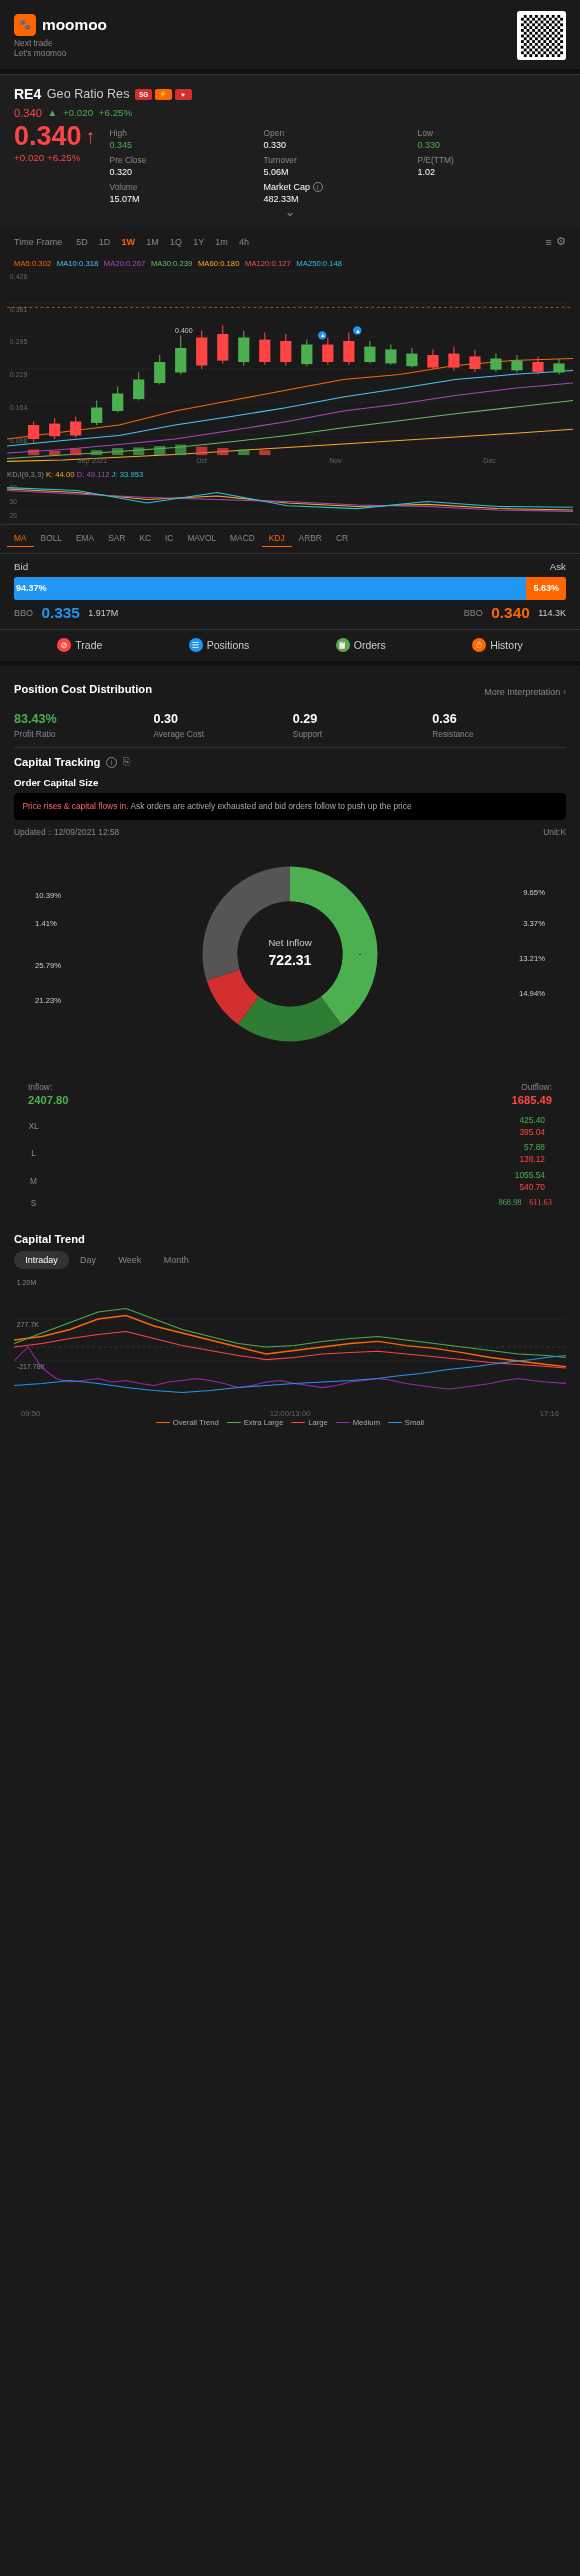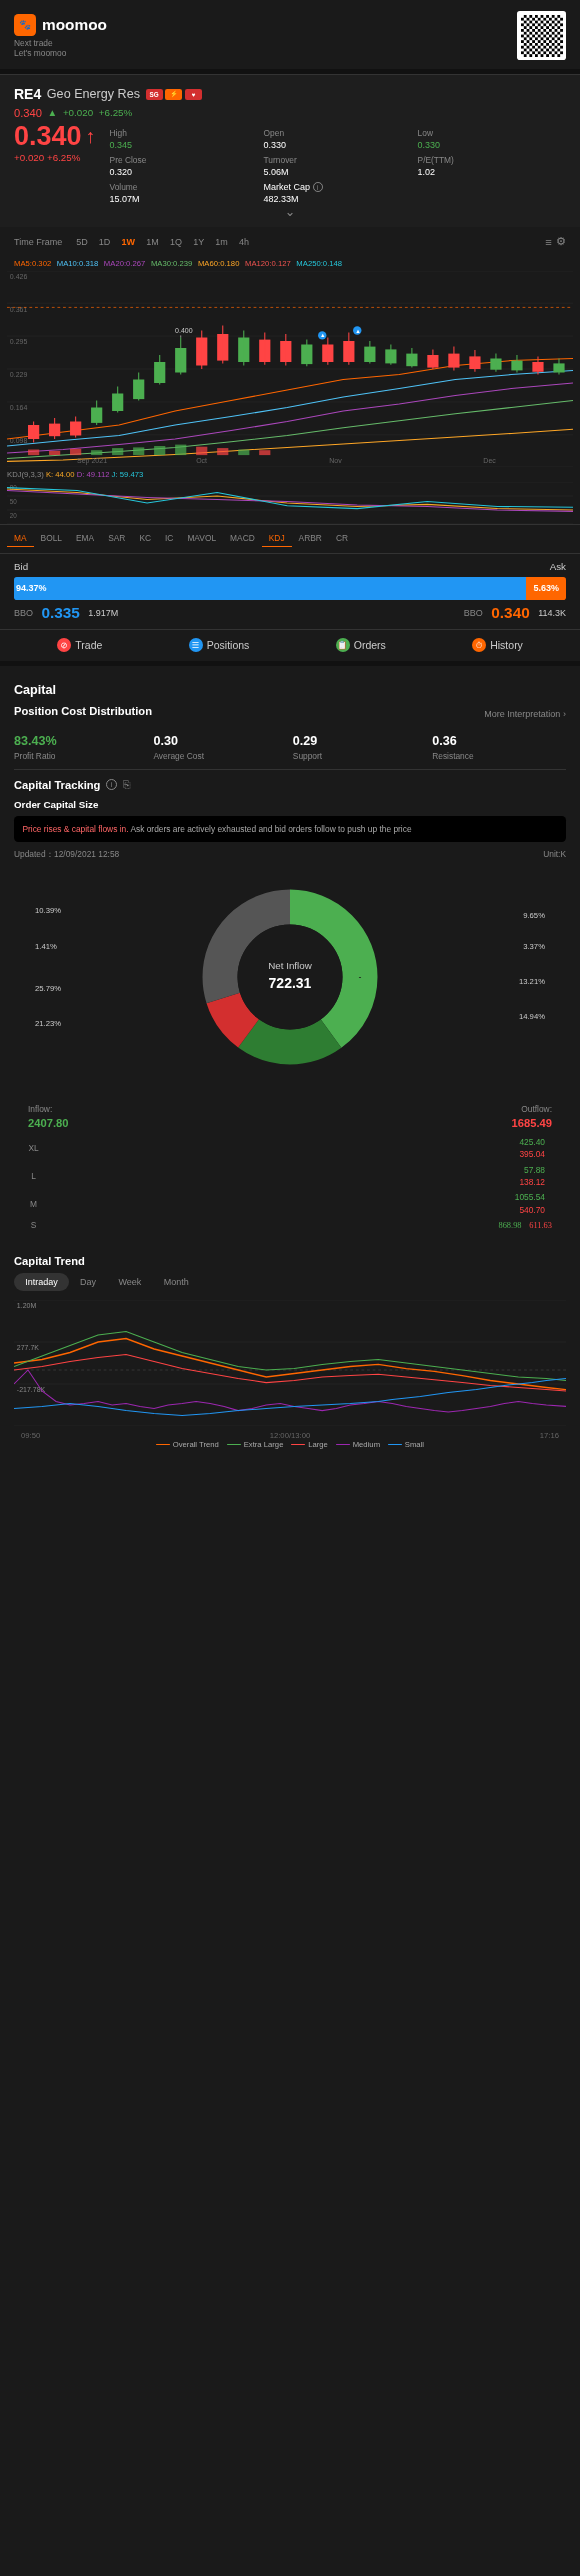--- a/index.html
+++ b/index.html
@@ -260,21 +260,21 @@
   <div class="qr-code">
     <div class="qr-inner"></div>
   </div>
 </div>
 
 <div class="divider"></div>
 
 <div class="stock-header">
   <div class="stock-title">
     <span class="stock-code">RE4</span>
-    <span class="stock-name">Geo Energy Res</span>
+    <span class="stock-name">Geo Ratio Res</span>
     <div class="badge-area">
       <span class="badge badge-sg">SG</span>
       <span class="badge badge-flash">⚡</span>
       <span class="badge badge-heart">♥</span>
     </div>
   </div>
   <div class="stock-price-row">
     <span class="stock-price">0.340</span>
     <span style="color:#4caf50; font-size:9.8px;">▲</span>
     <span class="stock-change">+0.020</span>
@@ -468,21 +468,21 @@
     <rect x="300" y="253" width="16" height="10" fill="#ff4444" opacity="0.7"></rect>
     <rect x="330" y="255" width="16" height="8" fill="#4caf50" opacity="0.7"></rect>
     <rect x="360" y="256" width="16" height="7" fill="#ff4444" opacity="0.7"></rect>
   </svg>
 </div>
 
 <div class="kdj-row">
   <span>KDJ(9,3,3) </span>
   <span class="kdj-k">K: </span><span class="kdj-k">44.00</span>
   <span class="kdj-d"> D: </span><span class="kdj-d">49.112</span>
-  <span class="kdj-j"> J: </span><span class="kdj-j">59.473</span>
+  <span class="kdj-j"> J: </span><span class="kdj-j">33.953</span>
 </div>
 
 <div class="kdj-chart">
   <svg width="100%" height="42" viewBox="0 0 808 60" preserveAspectRatio="none">
     <line x1="0" y1="0" x2="808" y2="0" stroke="#333" stroke-width="0.5"></line>
     <line x1="0" y1="20" x2="808" y2="20" stroke="#333" stroke-width="0.5"></line>
     <line x1="0" y1="40" x2="808" y2="40" stroke="#333" stroke-width="0.5"></line>
     <line x1="0" y1="60" x2="808" y2="60" stroke="#333" stroke-width="0.5"></line>
     <text x="4" y="12" font-size="9" fill="#666">80</text>
     <text x="4" y="32" font-size="9" fill="#666">50</text>
@@ -550,21 +550,20 @@
   </div>
   <div class="action-btn">
     <div class="action-icon orange">⏱</div>
     <span>History</span>
   </div>
 </div>
 
 <div class="divider"></div>
 
 <div class="section">
-  <div class="section-title">Capital</div>
 
   <div>
     <div class="position-cost-header">
       <span class="section-subtitle">Position Cost Distribution</span>
       <span class="more-interp">
         <span>More Interpretation</span>
         <span>›</span>
       </span>
     </div>
     <div class="cost-stats">
@@ -605,21 +604,21 @@
 
     <div class="updated-row">
       <span>Updated：12/09/2021 12:58</span>
       <span>Unit:K</span>
     </div>
 
     <div style="position:relative; width:100%; padding: 0 14px 14px;">
 
       <div style="position:relative; height:224px;">
 
-        <div style="position:absolute; left:7px; top:34px; font-size:7.7px; color:#ccc;">
+        <div style="position:absolute; left:7px; top:42px; font-size:7.7px; color:#ccc;">
           <span>10.39%</span>
         </div>
         <div style="position:absolute; left:7px; top:70px; font-size:7.7px; color:#ccc;">
           <span>1.41%</span>
         </div>
         <div style="position:absolute; left:7px; top:112px; font-size:7.7px; color:#ccc;">
           <span>25.79%</span>
         </div>
         <div style="position:absolute; left:7px; top:147px; font-size:7.7px; color:#ccc;">
           <span>21.23%</span>

